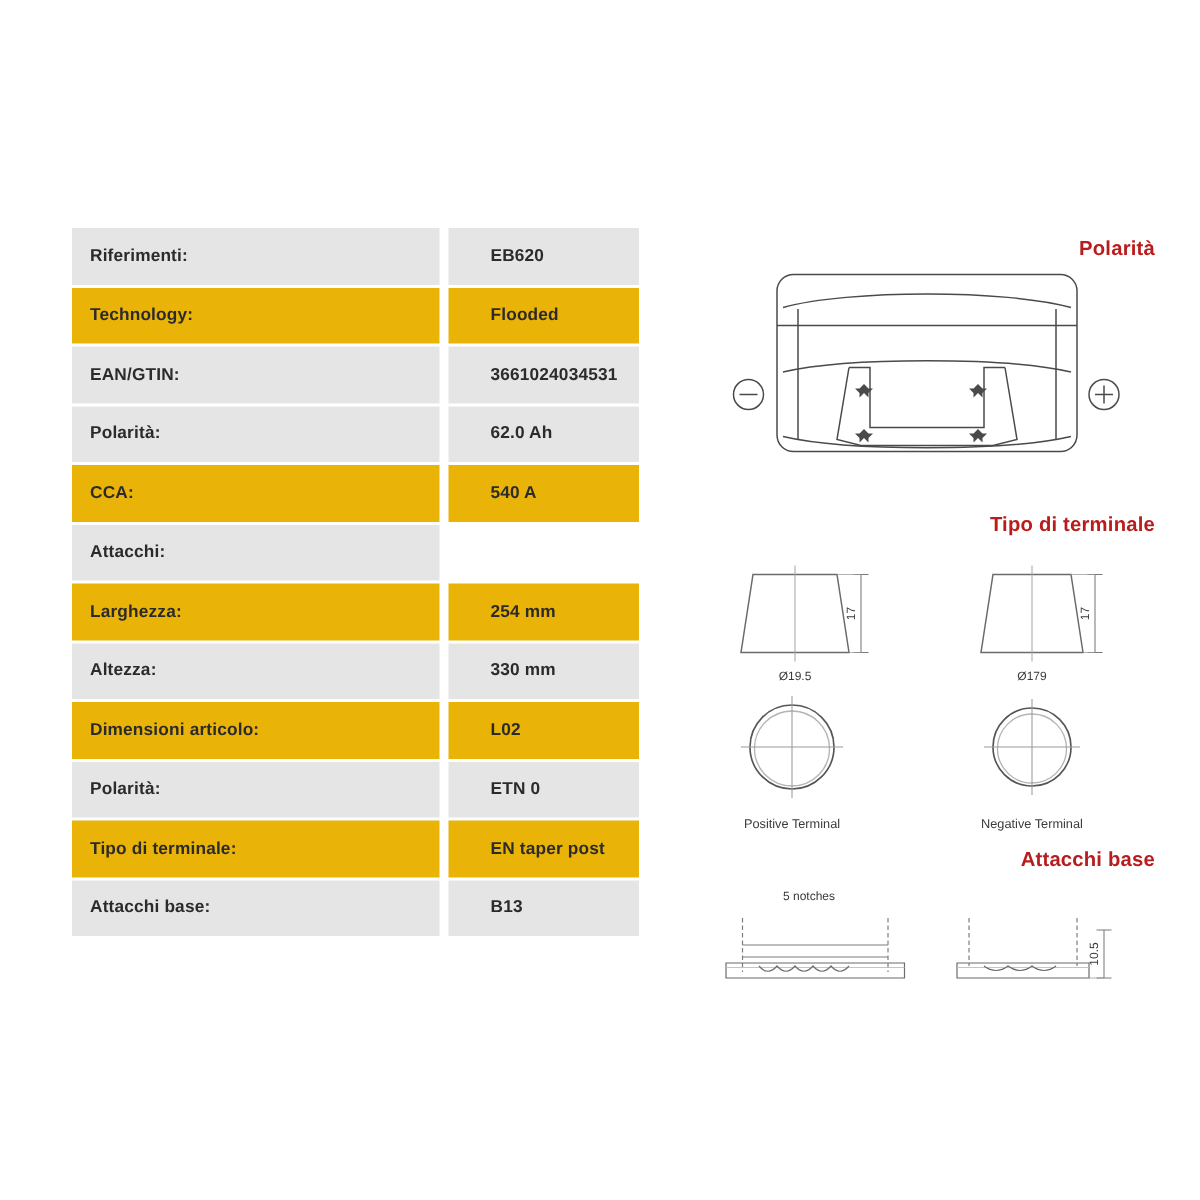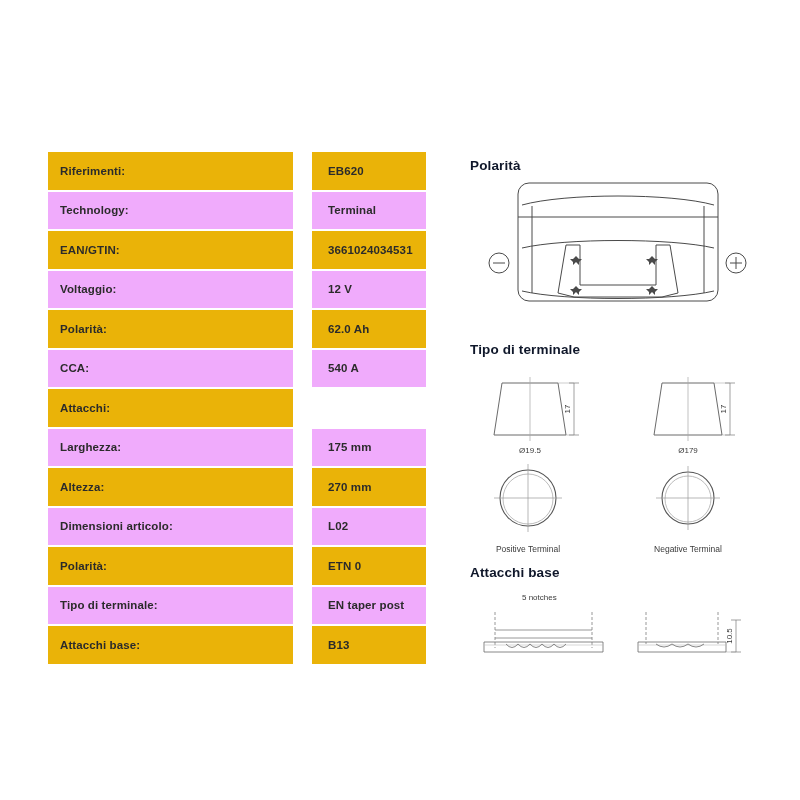--- a/index.html
+++ b/index.html
@@ -38,41 +38,41 @@
     color: #2b2b2b;
     letter-spacing: 0.01em;
   }
   .spec-row .cell-label {
     width: 245px;
     padding-left: 12px;
     box-sizing: border-box;
   }
   .spec-row .cell-value {
     flex: 1;
-    margin-left: 19px;
-    padding-left: 16px;
+    margin-left: 6px;
+    padding-left: 28px;
     box-sizing: border-box;
   }
   .spec-row.odd .cell-label,
-  .spec-row.odd .cell-value { background: #eab308; }
+  .spec-row.odd .cell-value { background: #e5e5e5; }
   .spec-row.even .cell-label,
-  .spec-row.even .cell-value { background: #f0abfc; }
+  .spec-row.even .cell-value { background: #eab308; }
 
   
   #diagram-column {
     position: absolute;
     left: 470px;
     top: 158px;
     width: 300px;
   }
   .section-title {
-    text-align: left;
+    text-align: right;
     font-size: 13.5px;
     font-weight: 700;
-    color: #0f172a;
+    color: #b91c1c;
     letter-spacing: 0.01em;
   }
   .svg-block { display: block; margin: 0 auto; }
 
   .tiny-label {
     font-size: 8px;
     fill: #3a3a3a;
     font-family: "Liberation Sans", sans-serif;
   }
   .term-caption {
@@ -89,48 +89,44 @@
 </head>
 <body>
 
 <div id="spec-table">
     <div class="spec-row odd">
       <div class="cell-label">Riferimenti:</div>
       <div class="cell-value">EB620</div>
     </div>
     <div class="spec-row even">
       <div class="cell-label">Technology:</div>
-      <div class="cell-value">Terminal</div>
+      <div class="cell-value">Flooded</div>
     </div>
     <div class="spec-row odd">
       <div class="cell-label">EAN/GTIN:</div>
       <div class="cell-value">3661024034531</div>
     </div>
-    <div class="spec-row even">
-      <div class="cell-label">Voltaggio:</div>
-      <div class="cell-value">12 V</div>
-    </div>
     <div class="spec-row odd">
       <div class="cell-label">Polarità:</div>
       <div class="cell-value">62.0 Ah</div>
     </div>
     <div class="spec-row even">
       <div class="cell-label">CCA:</div>
       <div class="cell-value">540 A</div>
     </div>
     <div class="spec-row odd">
       <div class="cell-label">Attacchi:</div>
     </div>
     <div class="spec-row even">
       <div class="cell-label">Larghezza:</div>
-      <div class="cell-value">175 mm</div>
+      <div class="cell-value">254 mm</div>
     </div>
     <div class="spec-row odd">
       <div class="cell-label">Altezza:</div>
-      <div class="cell-value">270 mm</div>
+      <div class="cell-value">330 mm</div>
     </div>
     <div class="spec-row even">
       <div class="cell-label">Dimensioni articolo:</div>
       <div class="cell-value">L02</div>
     </div>
     <div class="spec-row odd">
       <div class="cell-label">Polarità:</div>
       <div class="cell-value">ETN 0</div>
     </div>
     <div class="spec-row even">

